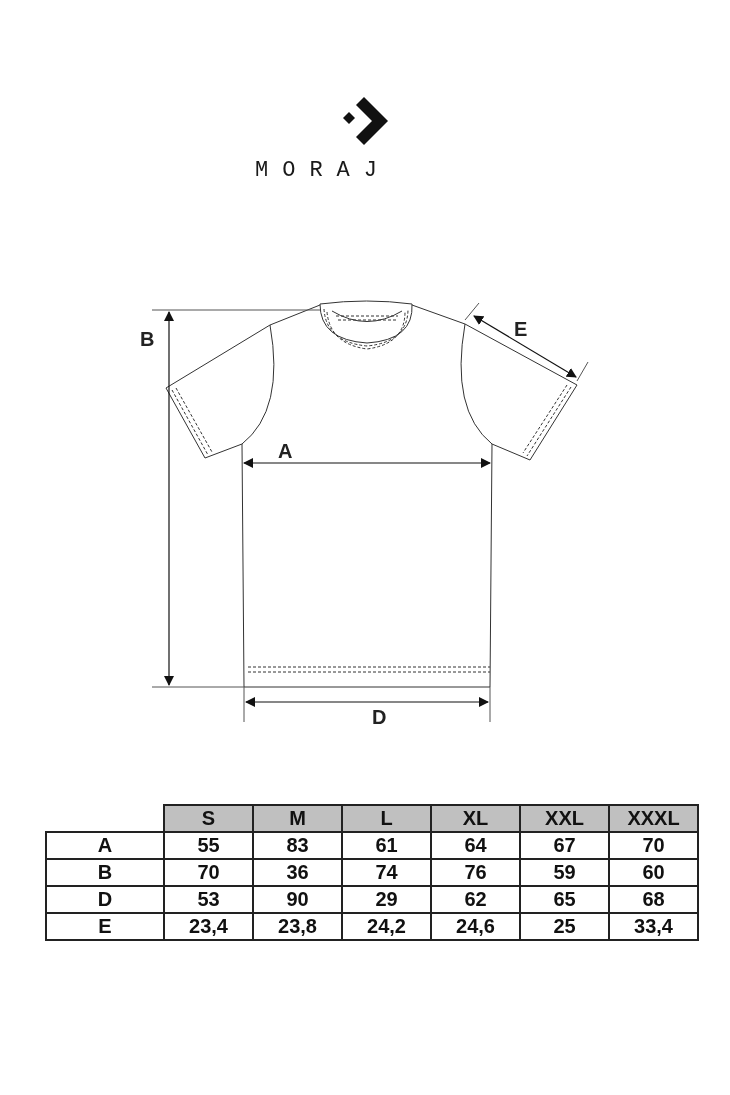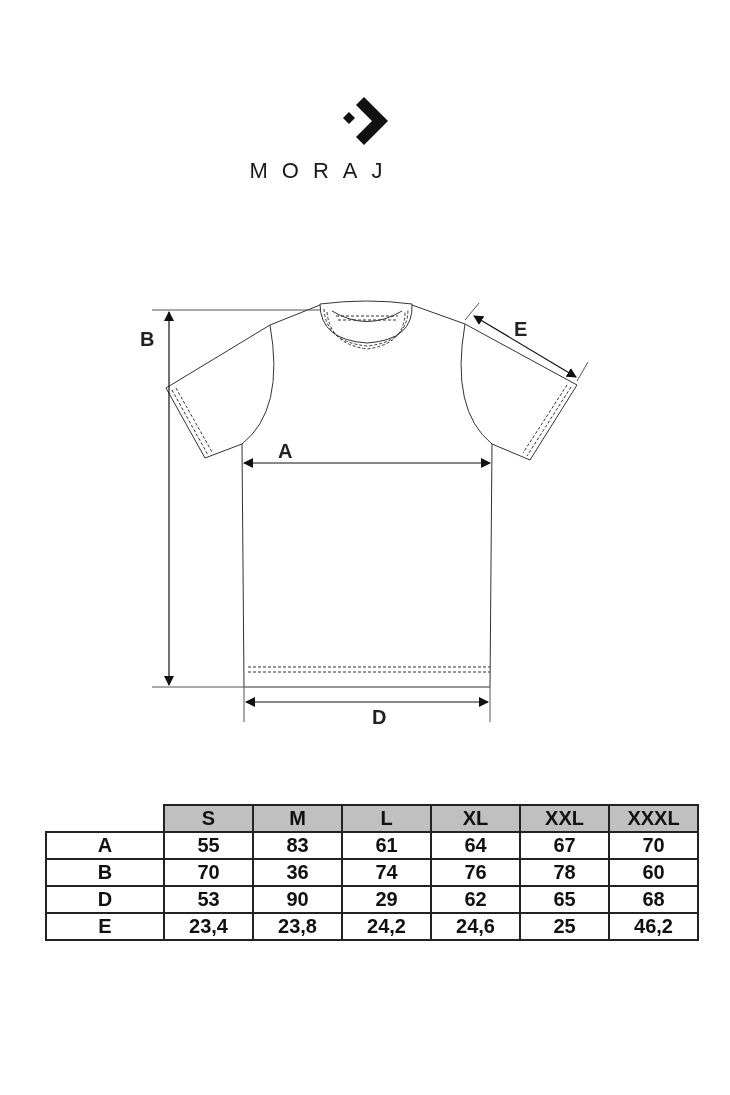--- a/index.html
+++ b/index.html
@@ -1,19 +1,19 @@
 <!DOCTYPE html>
 <html><head>
 <meta charset="utf-8">
 <style>
   html,body{margin:0;padding:0;background:#ffffff;}
   body{width:730px;height:1095px;position:relative;overflow:hidden;font-family:"Liberation Sans",sans-serif;color:#111;}
   .logo{position:absolute;left:0;top:95px;width:730px;text-align:center;}
   .logo svg{display:block;margin:0 auto;}
-  .brand{position:absolute;left:0;top:158px;width:632px;text-align:center;font-size:22px;letter-spacing:14px;font-family:Liberation Sans, sans-serif;color:#1a1a1a;padding-left:14px;box-sizing:border-box;}
+  .brand{position:absolute;left:0;top:158px;width:632px;text-align:center;font-size:22px;letter-spacing:14px;font-family:Liberation Mono, monospace;color:#1a1a1a;padding-left:14px;box-sizing:border-box;}
   .diagram{position:absolute;left:0;top:0;}
   .lbl{position:absolute;font-weight:bold;font-size:20px;color:#222;}
   table.size{position:absolute;left:45px;top:804px;border-collapse:collapse;font-size:20px;}
   table.size td, table.size th{border:2px solid #222;height:25px;padding:0;text-align:center;}
   table.size th{background:#c0c0c0;font-weight:bold;width:87px;}
   table.size th.corner{background:#fff;border:none;border-bottom:2px solid #222;border-right:2px solid #222;width:116px;}
   table.size td.rowlbl{font-weight:bold;width:116px;}
   table.size td{font-weight:bold;}
 </style>
 </head>
@@ -107,35 +107,35 @@
     <td>64</td>
     <td>67</td>
     <td>70</td>
   </tr>
   <tr>
     <td class="rowlbl">B</td>
     <td>70</td>
     <td>36</td>
     <td>74</td>
     <td>76</td>
-    <td>78</td>
+    <td>59</td>
     <td>60</td>
   </tr>
   <tr>
     <td class="rowlbl">D</td>
     <td>53</td>
     <td>90</td>
     <td>29</td>
     <td>62</td>
     <td>65</td>
     <td>68</td>
   </tr>
   <tr>
     <td class="rowlbl">E</td>
     <td>23,4</td>
     <td>23,8</td>
     <td>24,2</td>
     <td>24,6</td>
     <td>25</td>
-    <td>46,2</td>
+    <td>33,4</td>
   </tr>
 </tbody>
   </table>
 
 </body></html>

